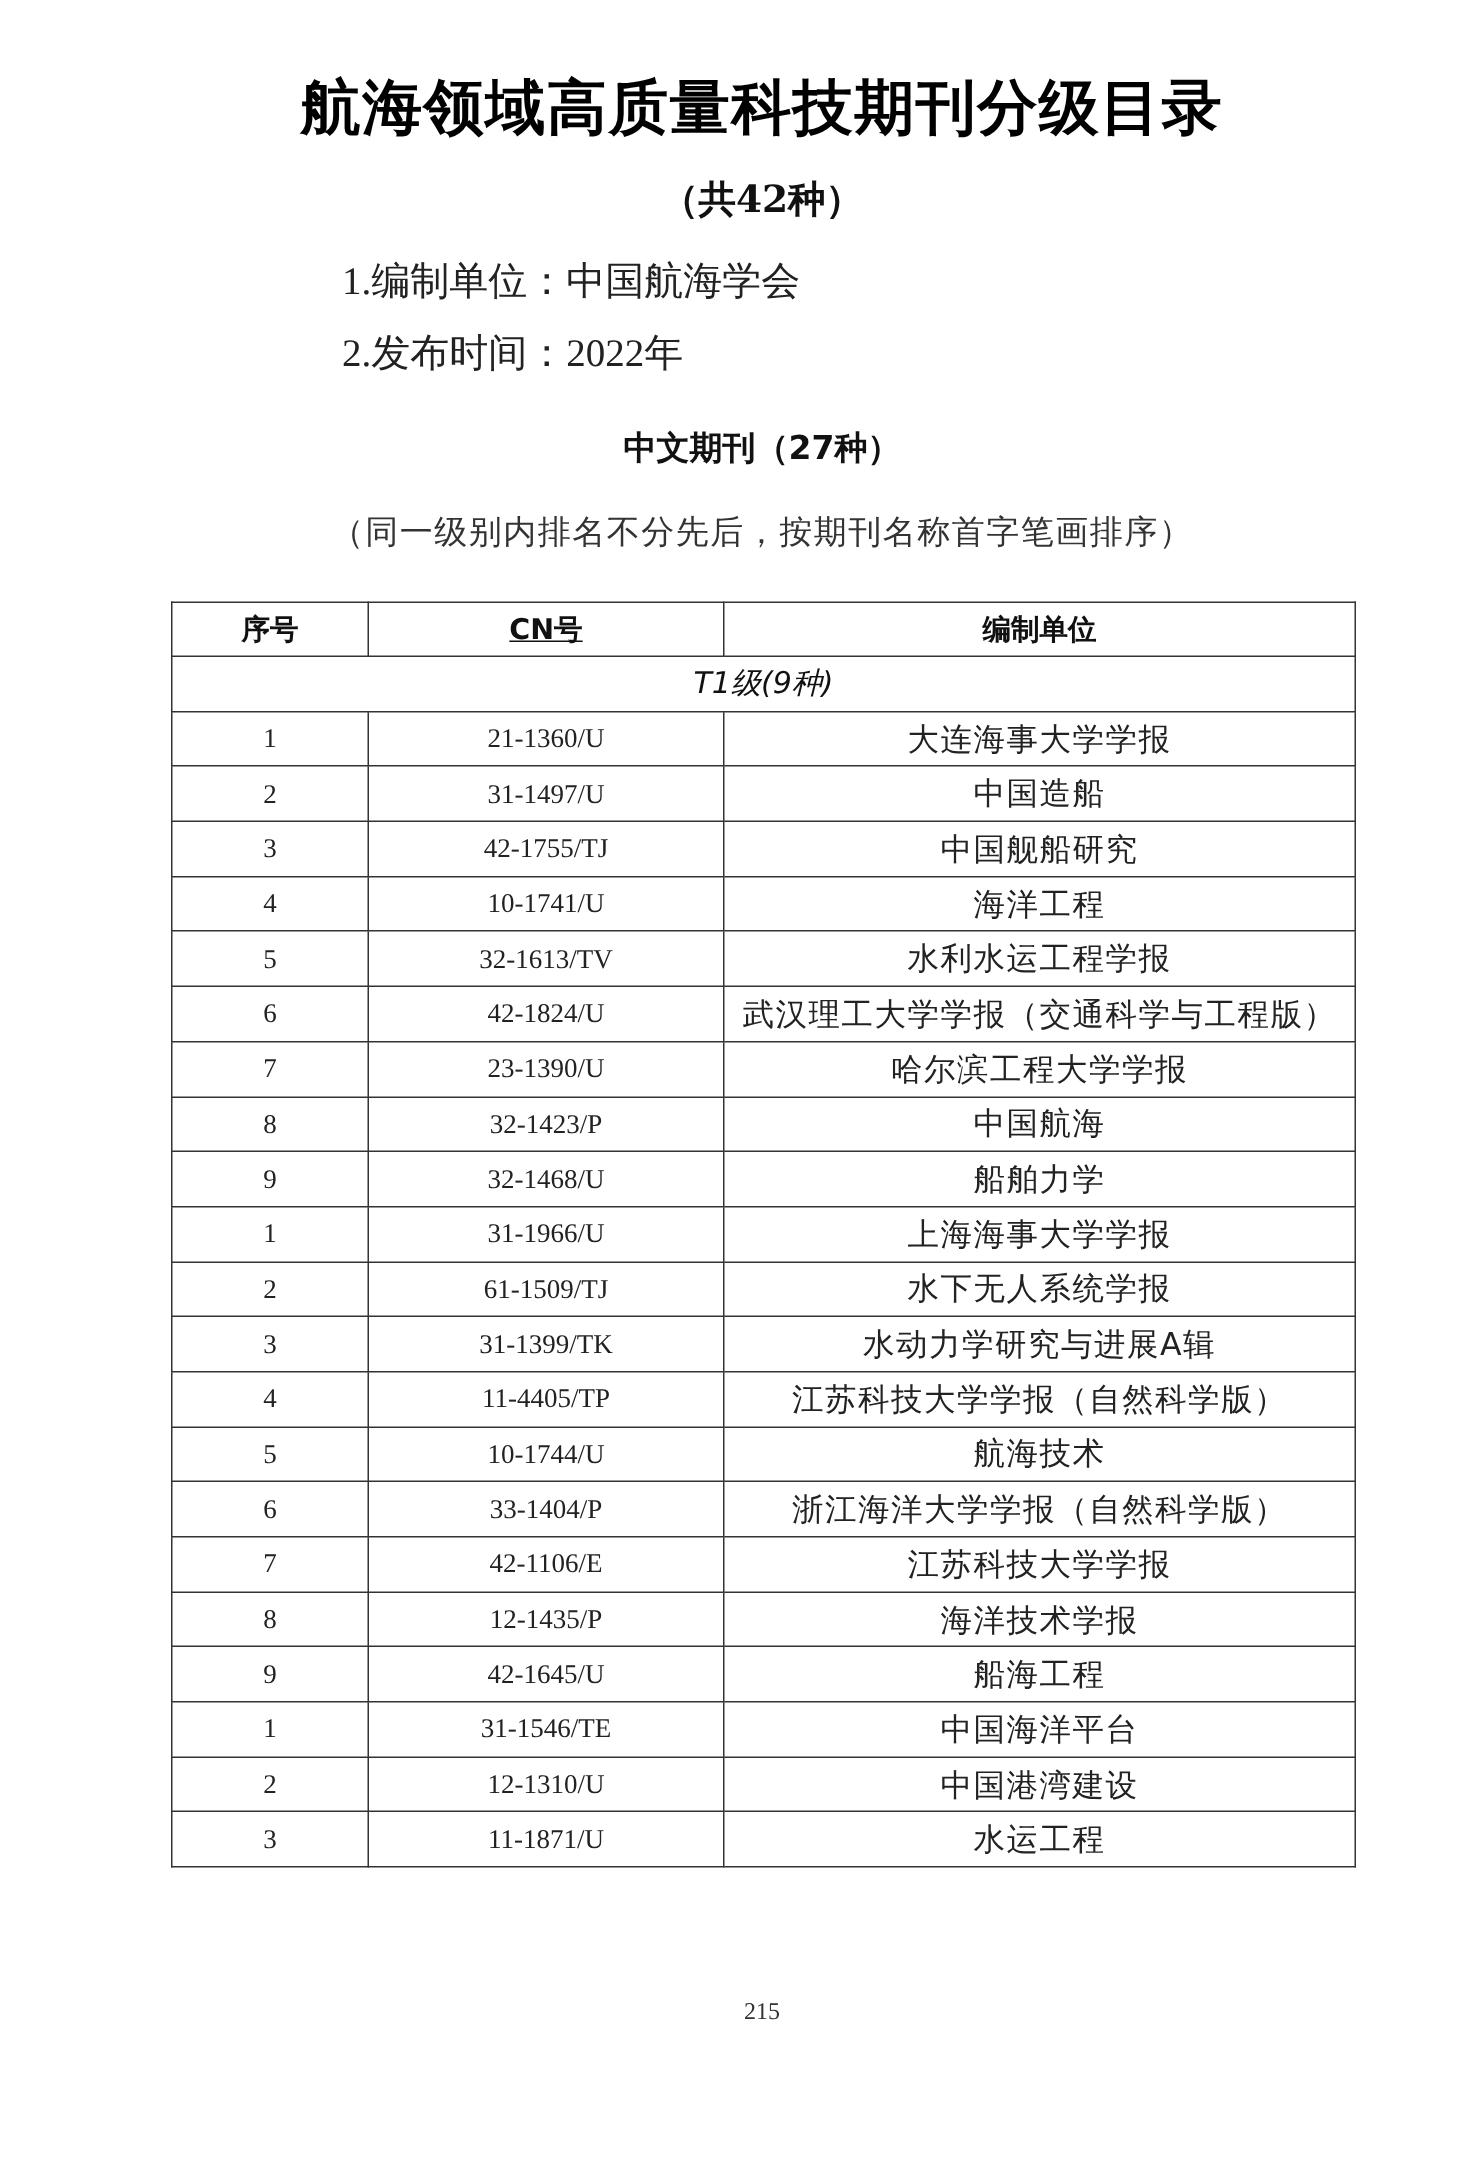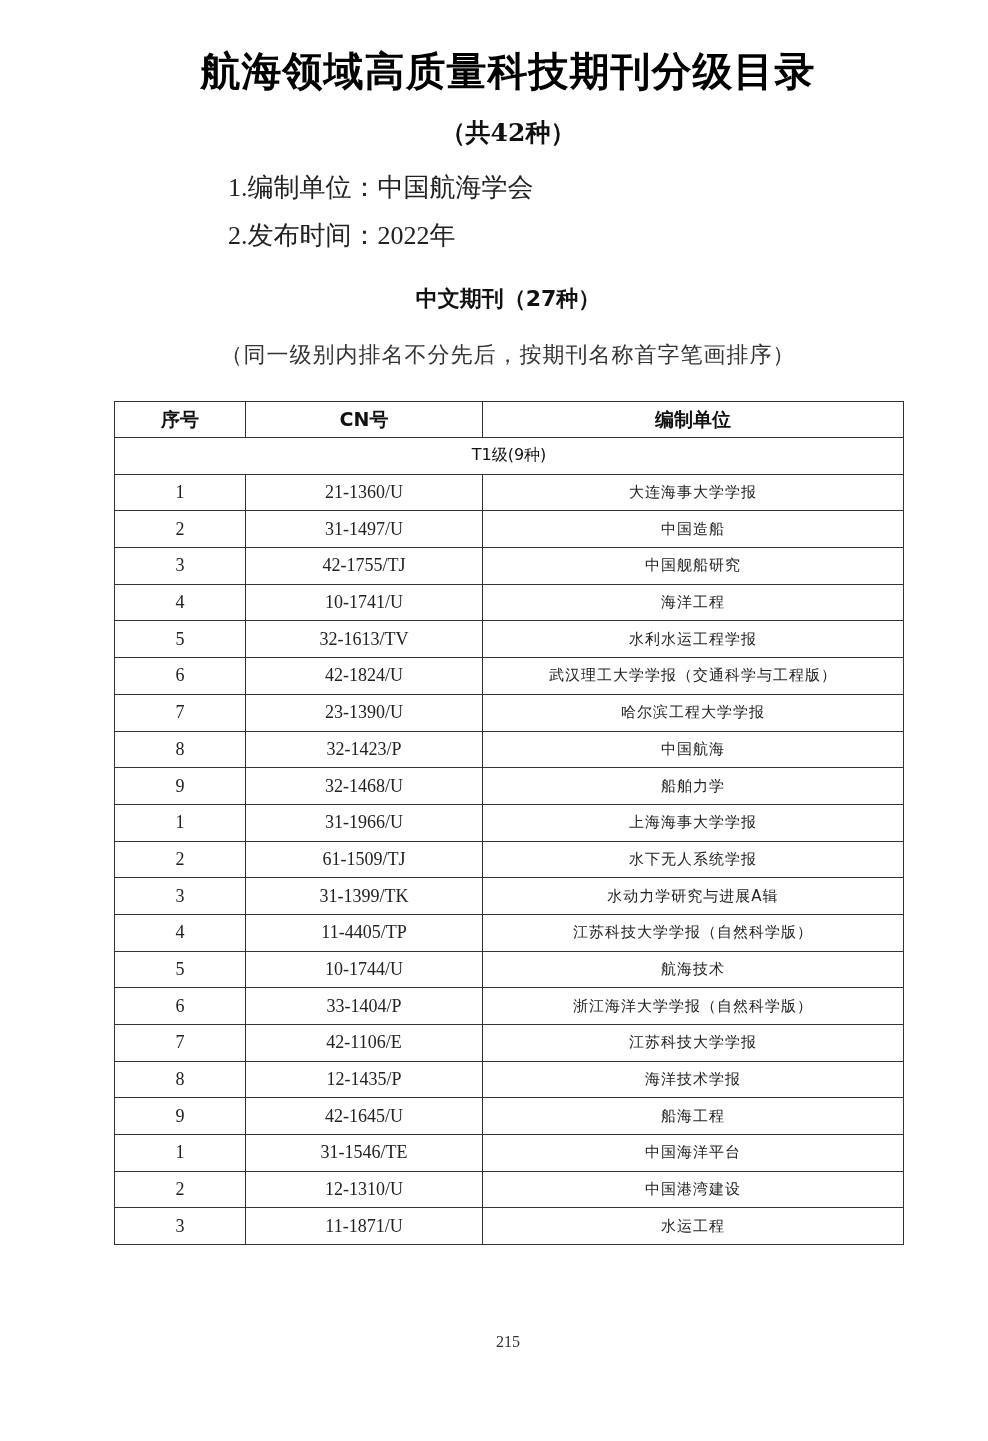--- a/index.html
+++ b/index.html
@@ -29,26 +29,26 @@
     position:absolute; left:114px; top:385px; width:790px; border-collapse:collapse;
     font-family:"Liberation Serif", serif; font-size:18px; color:#222;margin-top:16px;
   }
   table.catalog td, table.catalog th {
     border:1px solid #333; text-align:center; padding:0; height:35.7px;
   }
   table.catalog th {
     font-family:"DejaVu Sans", sans-serif; font-weight:bold; font-size:19px; color:#111; height:35px;
   }
   .col-no { width:130px; }
-  .col-cn { width:236px; }
+  .col-cn { width:236px;text-decoration:underline; }
   .col-name { width:auto; }
   td.group {
-    font-family:"DejaVu Sans", sans-serif; font-size:16px; color:#111;
+    font-family:"DejaVu Sans", sans-serif; font-size:20px; color:#111;font-style:italic;
   }
-  td.name { font-family:"DejaVu Sans", sans-serif; font-size:15px; letter-spacing:1px; color:#222; }
+  td.name { font-family:"DejaVu Sans", sans-serif; font-size:21px; letter-spacing:1px; color:#222; }
   .page-number {
     position:absolute; left:0; top:1333px; width:1016px; text-align:center;
     font-family:"Liberation Serif", serif; font-size:16px; color:#333;
   }
 </style>
 </head>
 <body>
 
 <div class="title">航海领域高质量科技期刊分级目录</div>
 <div class="subtitle">（共42种）</div>

